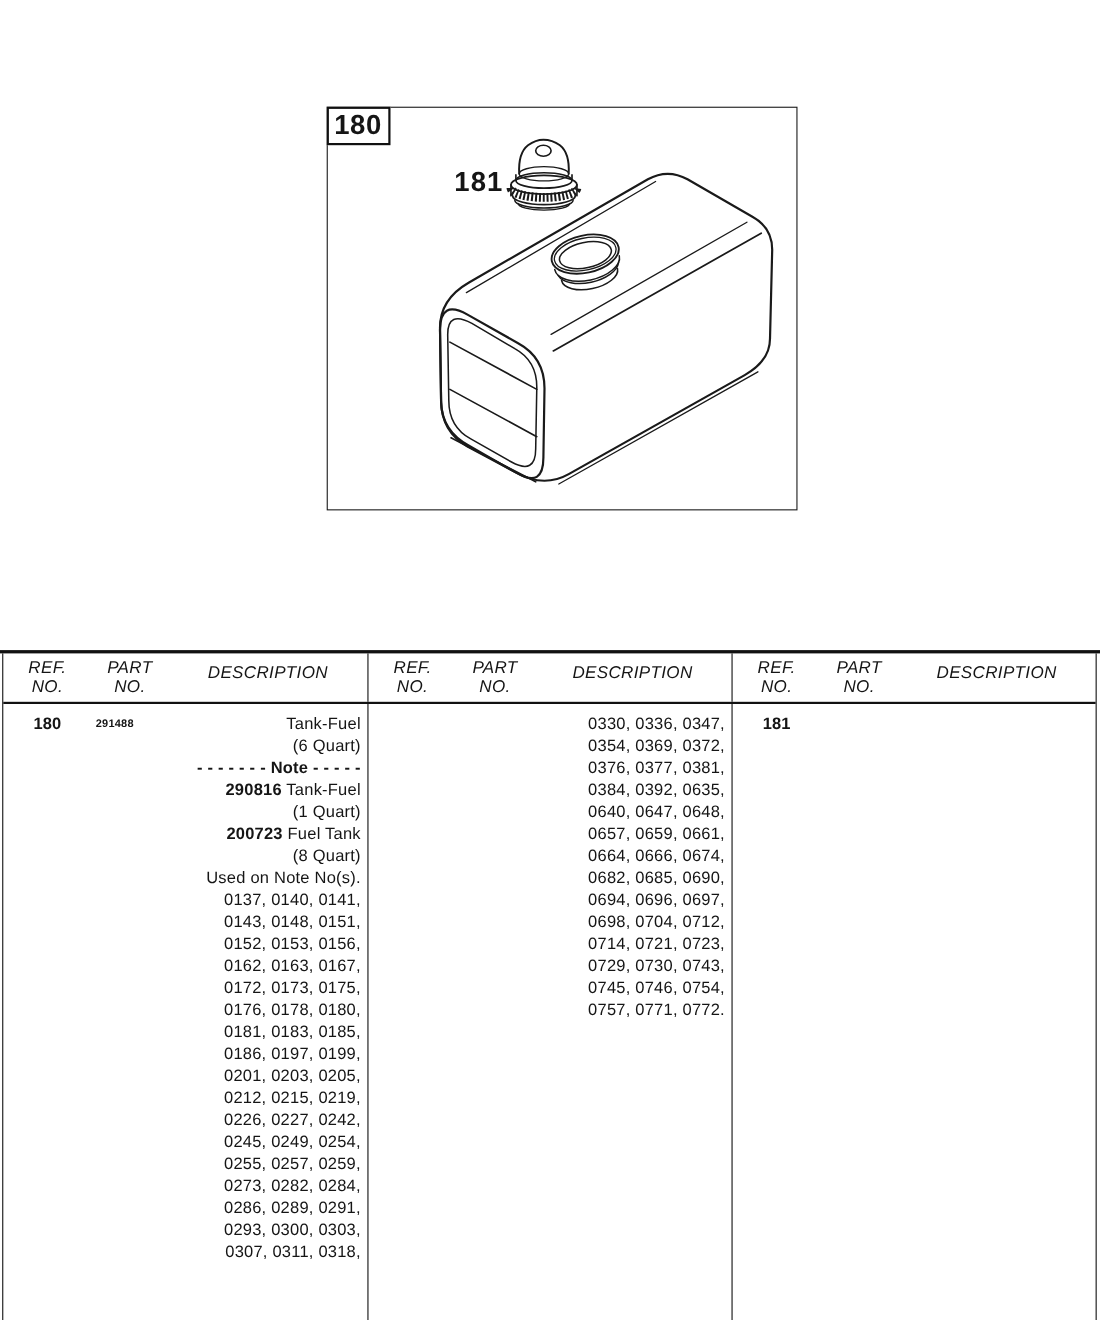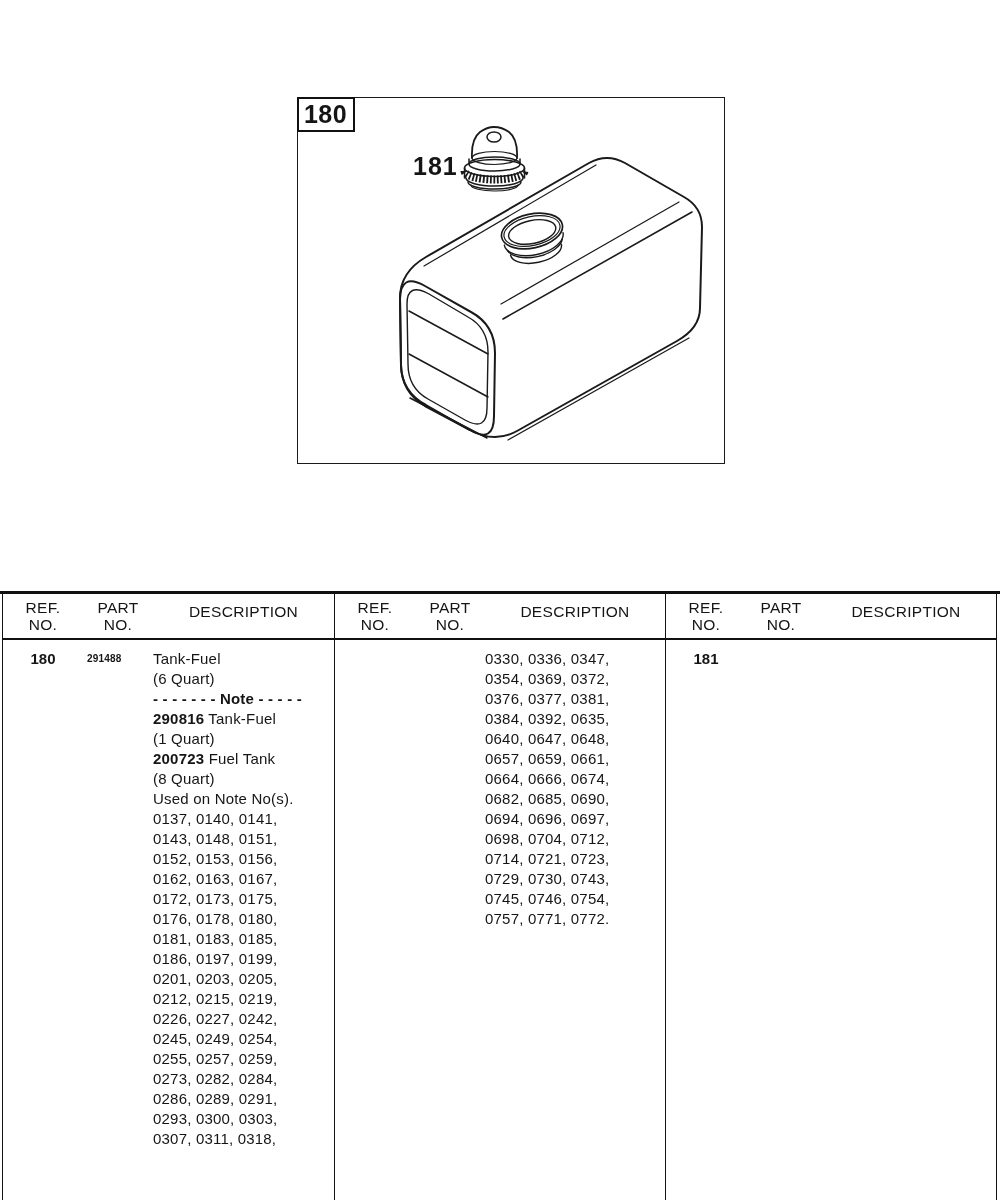--- a/index.html
+++ b/index.html
@@ -54,28 +54,28 @@
     flex:1;
   }
   .hgroup,.bgroup{
     display:grid;grid-template-columns:80px 70px 1fr;
     box-sizing:border-box;
   }
   .hgroup+.hgroup,.bgroup+.bgroup{border-left:1.5px solid #111;}
   .hcell{
     display:flex;flex-direction:column;justify-content:flex-start;
     align-items:center;font-size:15.5px;line-height:17px;
-    padding-top:5px;letter-spacing:.3px;
+    padding-top:5px;letter-spacing:.3px;font-style:italic;
   }
   .hcell.desc{justify-content:flex-end;padding-bottom:18px;}
   .bgroup{padding-top:9px;}
   .cell-ref{font-weight:bold;font-size:15px;text-align:center;line-height:20px;}
   .cell-part{font-weight:bold;font-size:10px;line-height:20px;padding-left:4px;letter-spacing:.2px;}
   .desc-lines{font-size:15px;line-height:20px;padding-right:6px;}
-  .desc-line{white-space:nowrap;letter-spacing:.2px;}
+  .desc-line{white-space:nowrap;letter-spacing:.2px;text-align:right;}
   svg path,svg ellipse,svg line{vector-effect:non-scaling-stroke;}
 </style>
 </head>
 <body>
 
 <div class="diagram-frame">
 
   <svg class="diagram-svg" width="426" height="365" viewBox="0 0 426 365" fill="none" stroke="#1a1a1a" stroke-linecap="round" stroke-linejoin="round">
 
     <g>

